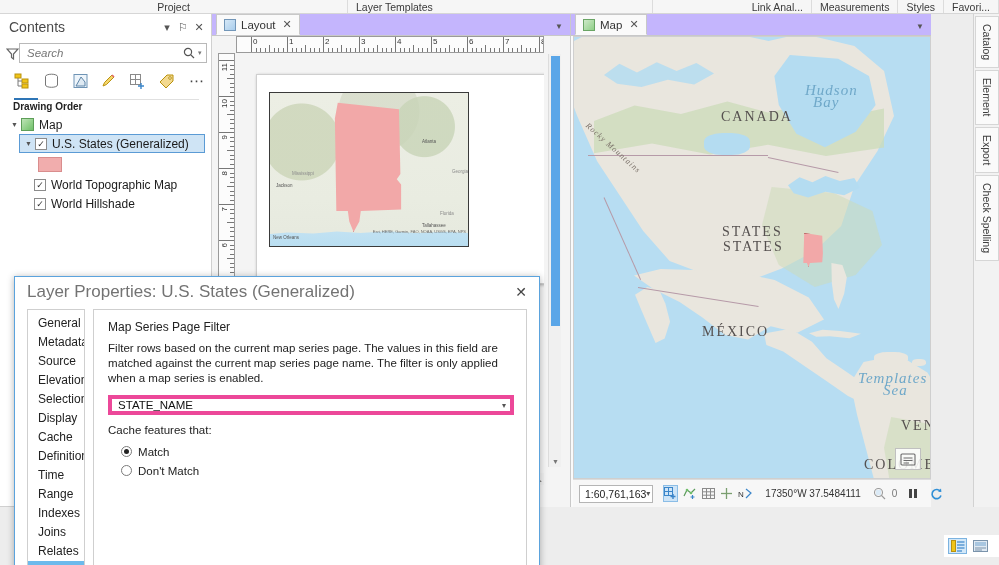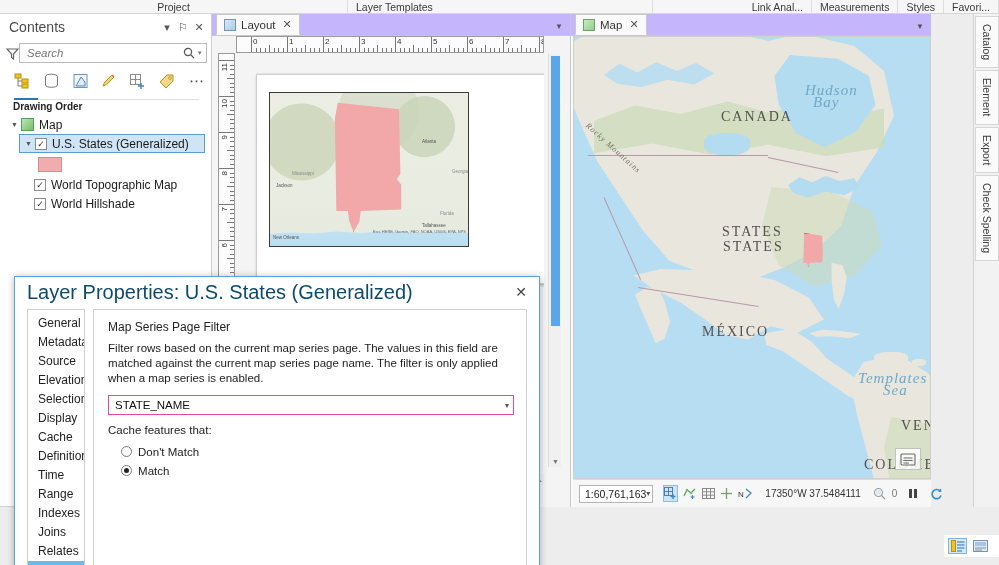--- a/index.html
+++ b/index.html
@@ -329,41 +329,41 @@
   
   .dialog {
     position: absolute; left: 14px; top: 262px; width: 526px; height: 303px;
     background: #ffffff; border: 1px solid #5ba3dd;
     box-shadow: 0 1px 7px rgba(0,0,0,0.30);
   }
   .dlg-titlebar {
     height: 30px; display: flex; align-items: center;
     padding: 0 8px 0 12px; background: #ffffff;
   }
-  .dlg-title { flex: 1 1 auto; font-size: 20px; color: #0c4a6e; }
+  .dlg-title { flex: 1 1 auto; font-size: 17px; color: #737373; }
   .dlg-close { width: 20px; height: 20px; display: flex; align-items: center;
                justify-content: center; color: #444; font-size: 14px; }
   .dlg-body { position: absolute; top: 32px; left: 12px; right: 12px; bottom: 7px; display: flex; gap: 8px; }
   .dlg-nav {
     width: 132px; background: #fff; border: 1px solid #cfcfcf;
     padding-top: 4px; overflow: hidden;
   }
   .nav-item {
     height: 19px; line-height: 19px; padding-left: 10px;
     font-size: 12px; color: #222; white-space: nowrap;
   }
   .nav-item.selected { background: #6cbaec; color: #000; font-weight: bold; }
   .dlg-content {
     flex: 1 1 auto; background: #fff; border: 1px solid #cfcfcf;
     padding: 10px 12px 0 14px;
   }
   .content-heading { font-size: 12px; color: #222; margin-bottom: 7px; }
   .content-desc { font-size: 11.5px; color: #222; line-height: 15px; margin-bottom: 9px; }
   .field-combo {
-    height: 20px; border: 1px solid #ec4899; background: #fff;
+    height: 20px; border: 4px solid #ec4899; background: #fff;
     display: flex; align-items: center; padding: 0 4px 0 6px;
     font-size: 11.5px; color: #111; margin-bottom: 9px;
   }
   .field-combo span:first-child { flex: 1 1 auto; }
   .combo-caret { color: #555; font-size: 8px; }
   .show-label { font-size: 11.5px; color: #222; margin-bottom: 6px; }
   .radio-row { display: flex; align-items: center; height: 19px; padding-left: 13px; gap: 6px; }
   .radio {
     width: 11px; height: 11px; border: 1px solid #7b7b7b; border-radius: 50%;
     background: #fff; display: inline-flex; align-items: center; justify-content: center;
@@ -881,27 +881,27 @@
         </div>
         <div class="dlg-content">
           <div class="content-heading">Map Series Page Filter</div>
           <div class="content-desc">Filter rows based on the current map series page. The values in this field are matched against the current map series page name. The filter is only applied when a map series is enabled.</div>
           <div class="field-combo">
             <span>STATE_NAME</span>
             <span class="combo-caret">▾</span>
           </div>
           <div class="show-label">Cache features that:</div>
           <div class="radio-row">
-            <span class="radio"></span>
-            <span class="radio-label">Don't Match</span>
-          </div>
-          <div class="radio-row">
             <span class="radio">
                 <span class="dot"></span>
               </span>
             <span class="radio-label">Match</span>
           </div>
+          <div class="radio-row">
+            <span class="radio"></span>
+            <span class="radio-label">Don't Match</span>
+          </div>
         </div>
       </div>
     </div>
 
   </div>
 </div>
 
 </body></html>

